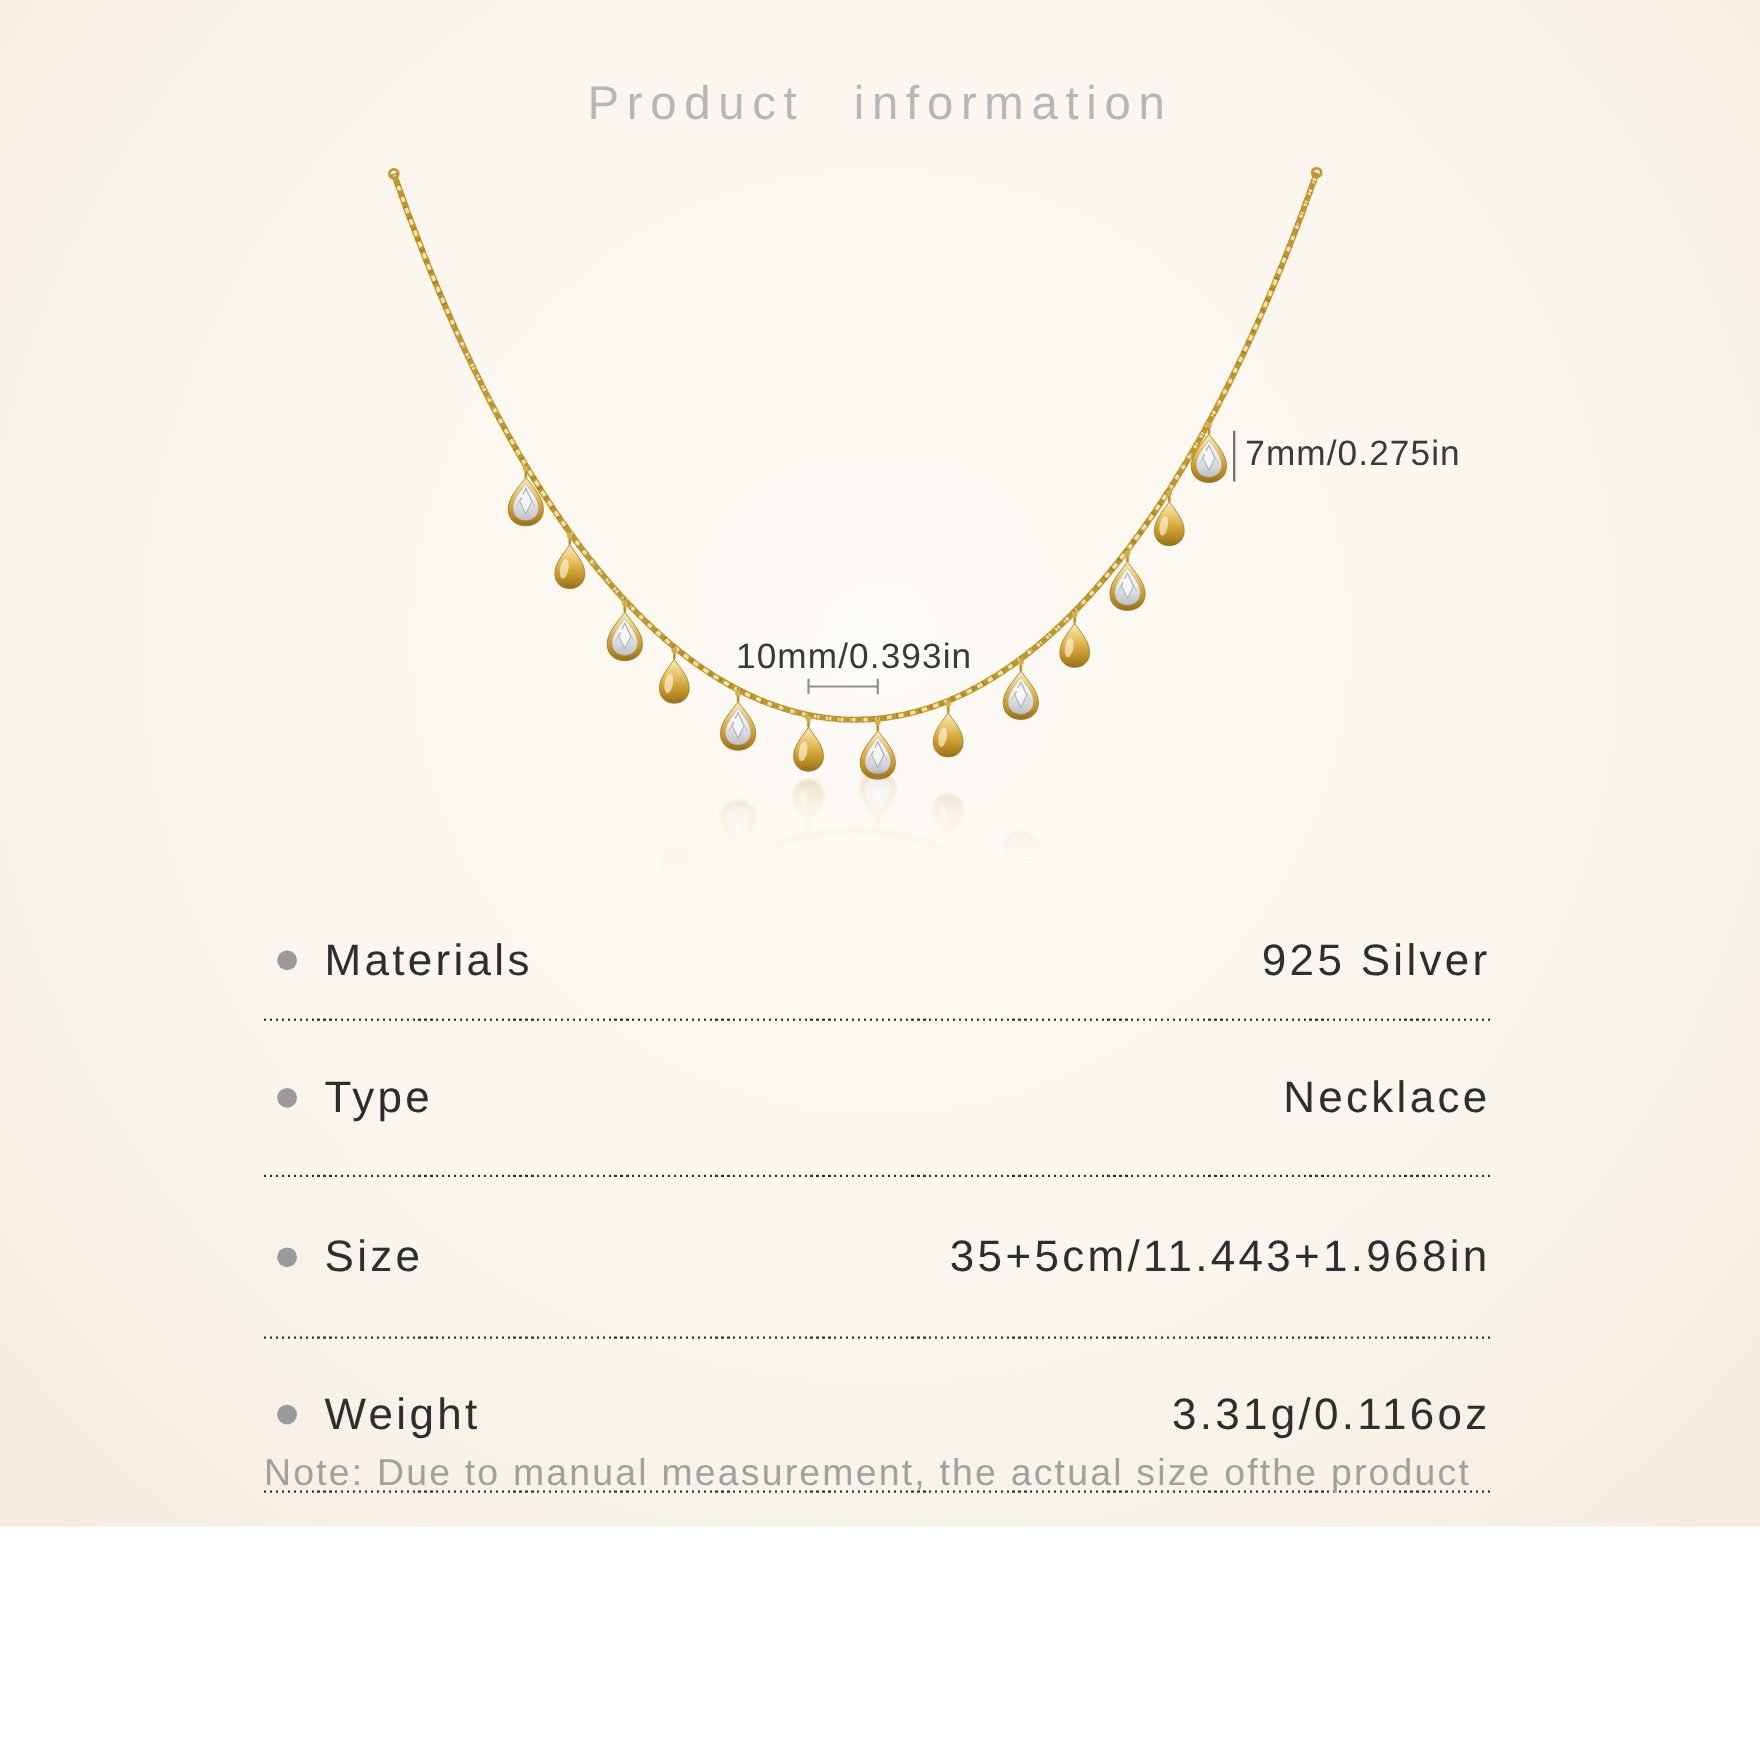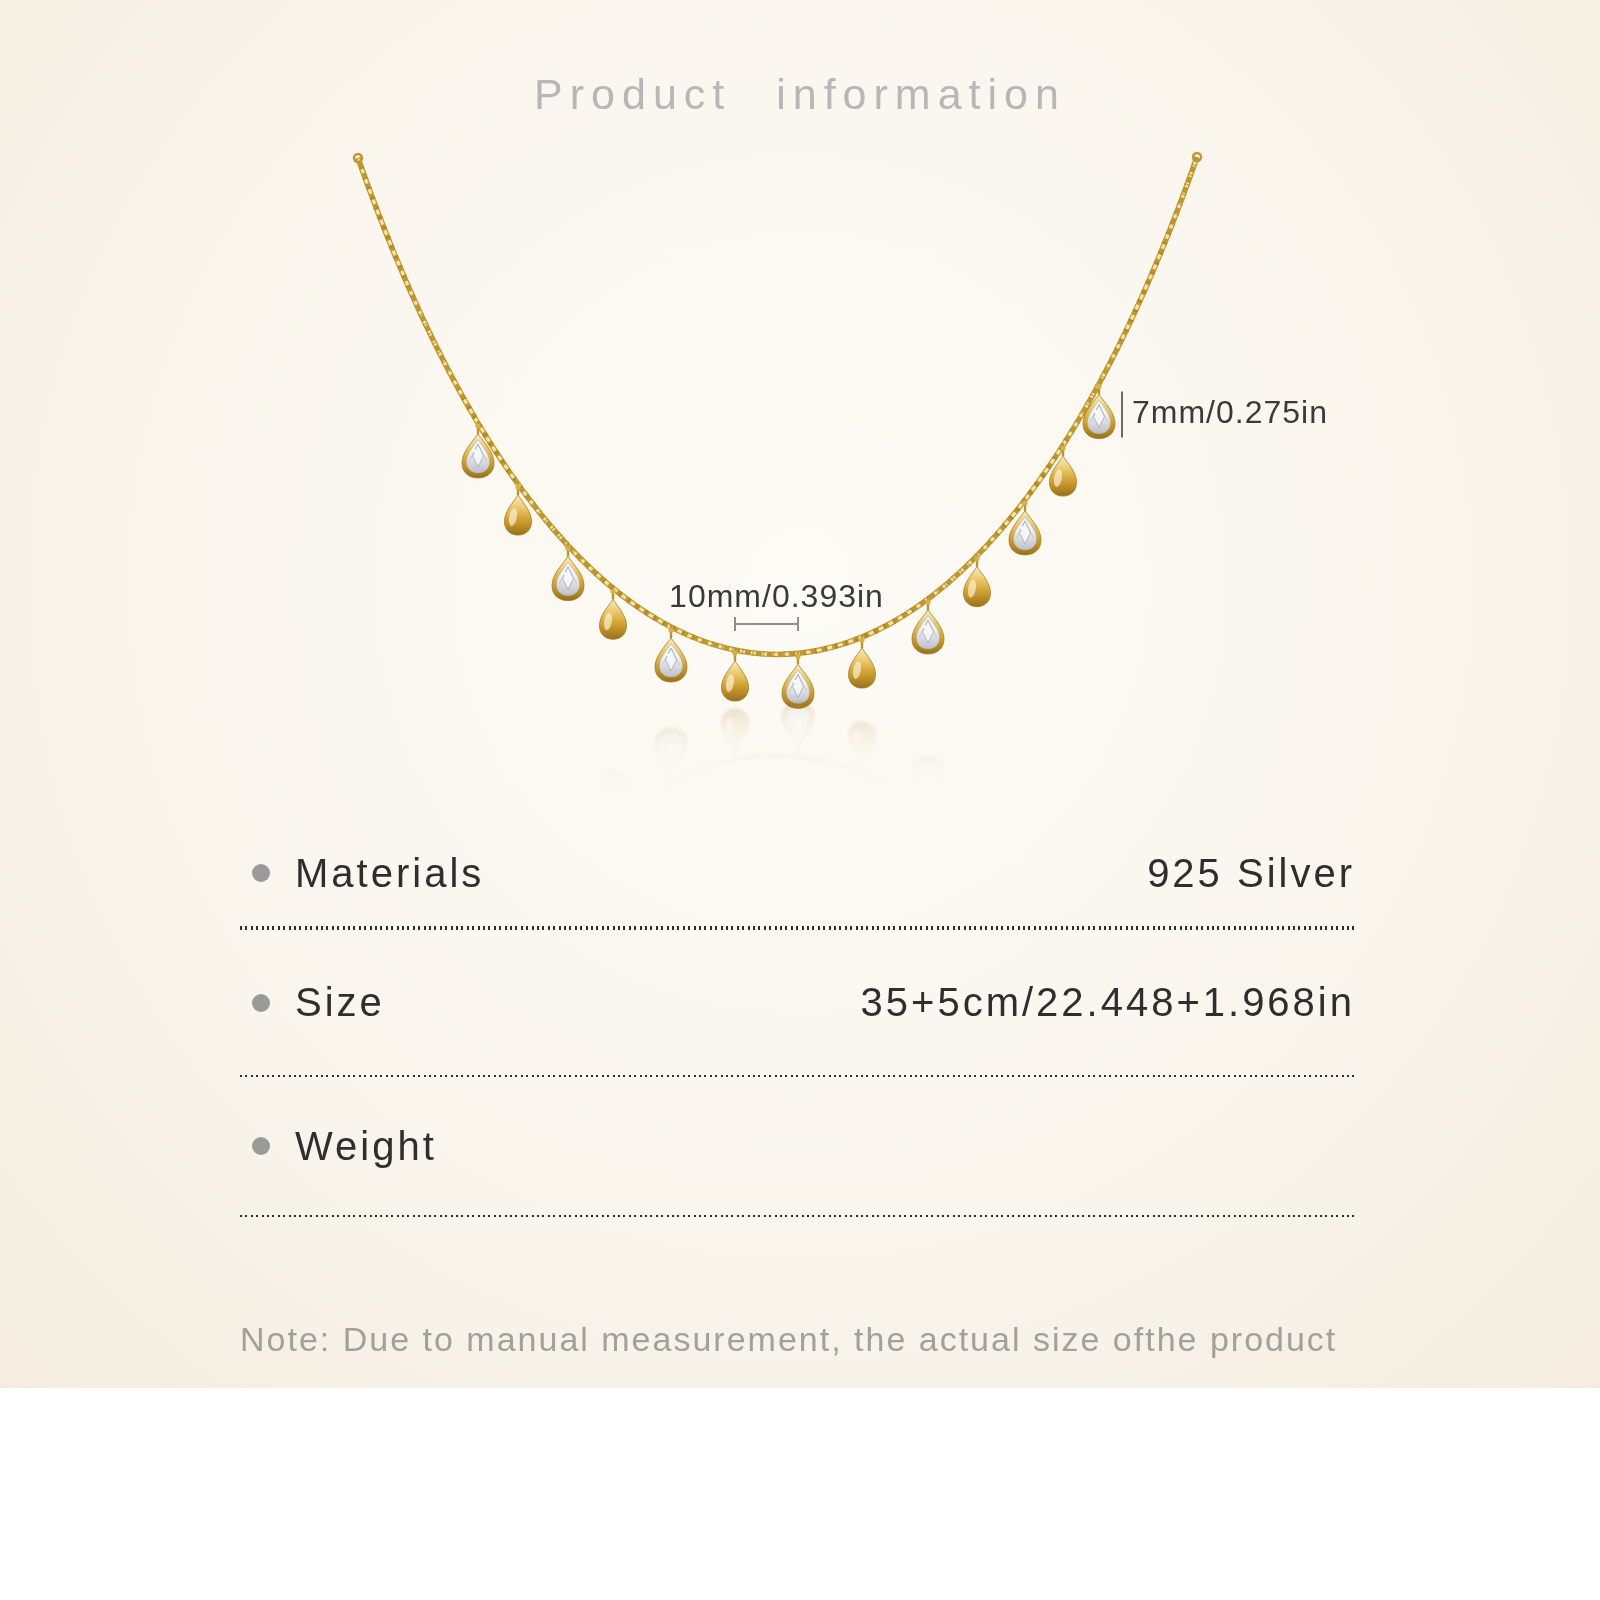--- a/index.html
+++ b/index.html
@@ -387,34 +387,42 @@
 
   <div class="specs" id="specs">
       <div class="srow" style="height: 106px; gap: 16px;">
         <div class="cell-l">
           <span class="bullet"></span>
           <span class="lbl">Materials</span>
         </div>
         <div class="val">925 Silver</div>
       </div>
       <div class="sep"></div>
+      <div class="srow" style="height: 140px;">
+        <div class="cell-l">
+          <span class="bullet"></span>
+          <span class="lbl">Type</span>
+        </div>
+        <div class="val">Necklace</div>
+      </div>
       <div class="sep"></div>
       <div class="srow" style="height: 145px;">
         <div class="cell-l">
           <span class="bullet"></span>
           <span class="lbl">Size</span>
         </div>
-        <div class="val">35+5cm/22.448+1.968in</div>
+        <div class="val">35+5cm/11.443+1.968in</div>
       </div>
       <div class="sep"></div>
       <div class="srow" style="height: 138px;">
         <div class="cell-l">
           <span class="bullet"></span>
           <span class="lbl">Weight</span>
         </div>
+        <div class="val">3.31g/0.116oz</div>
       </div>
       <div class="sep"></div>
     </div>
 
   <div class="note">
     <div>Note: Due to manual measurement, the actual size ofthe product</div>
   </div>
 
 </div>
 

